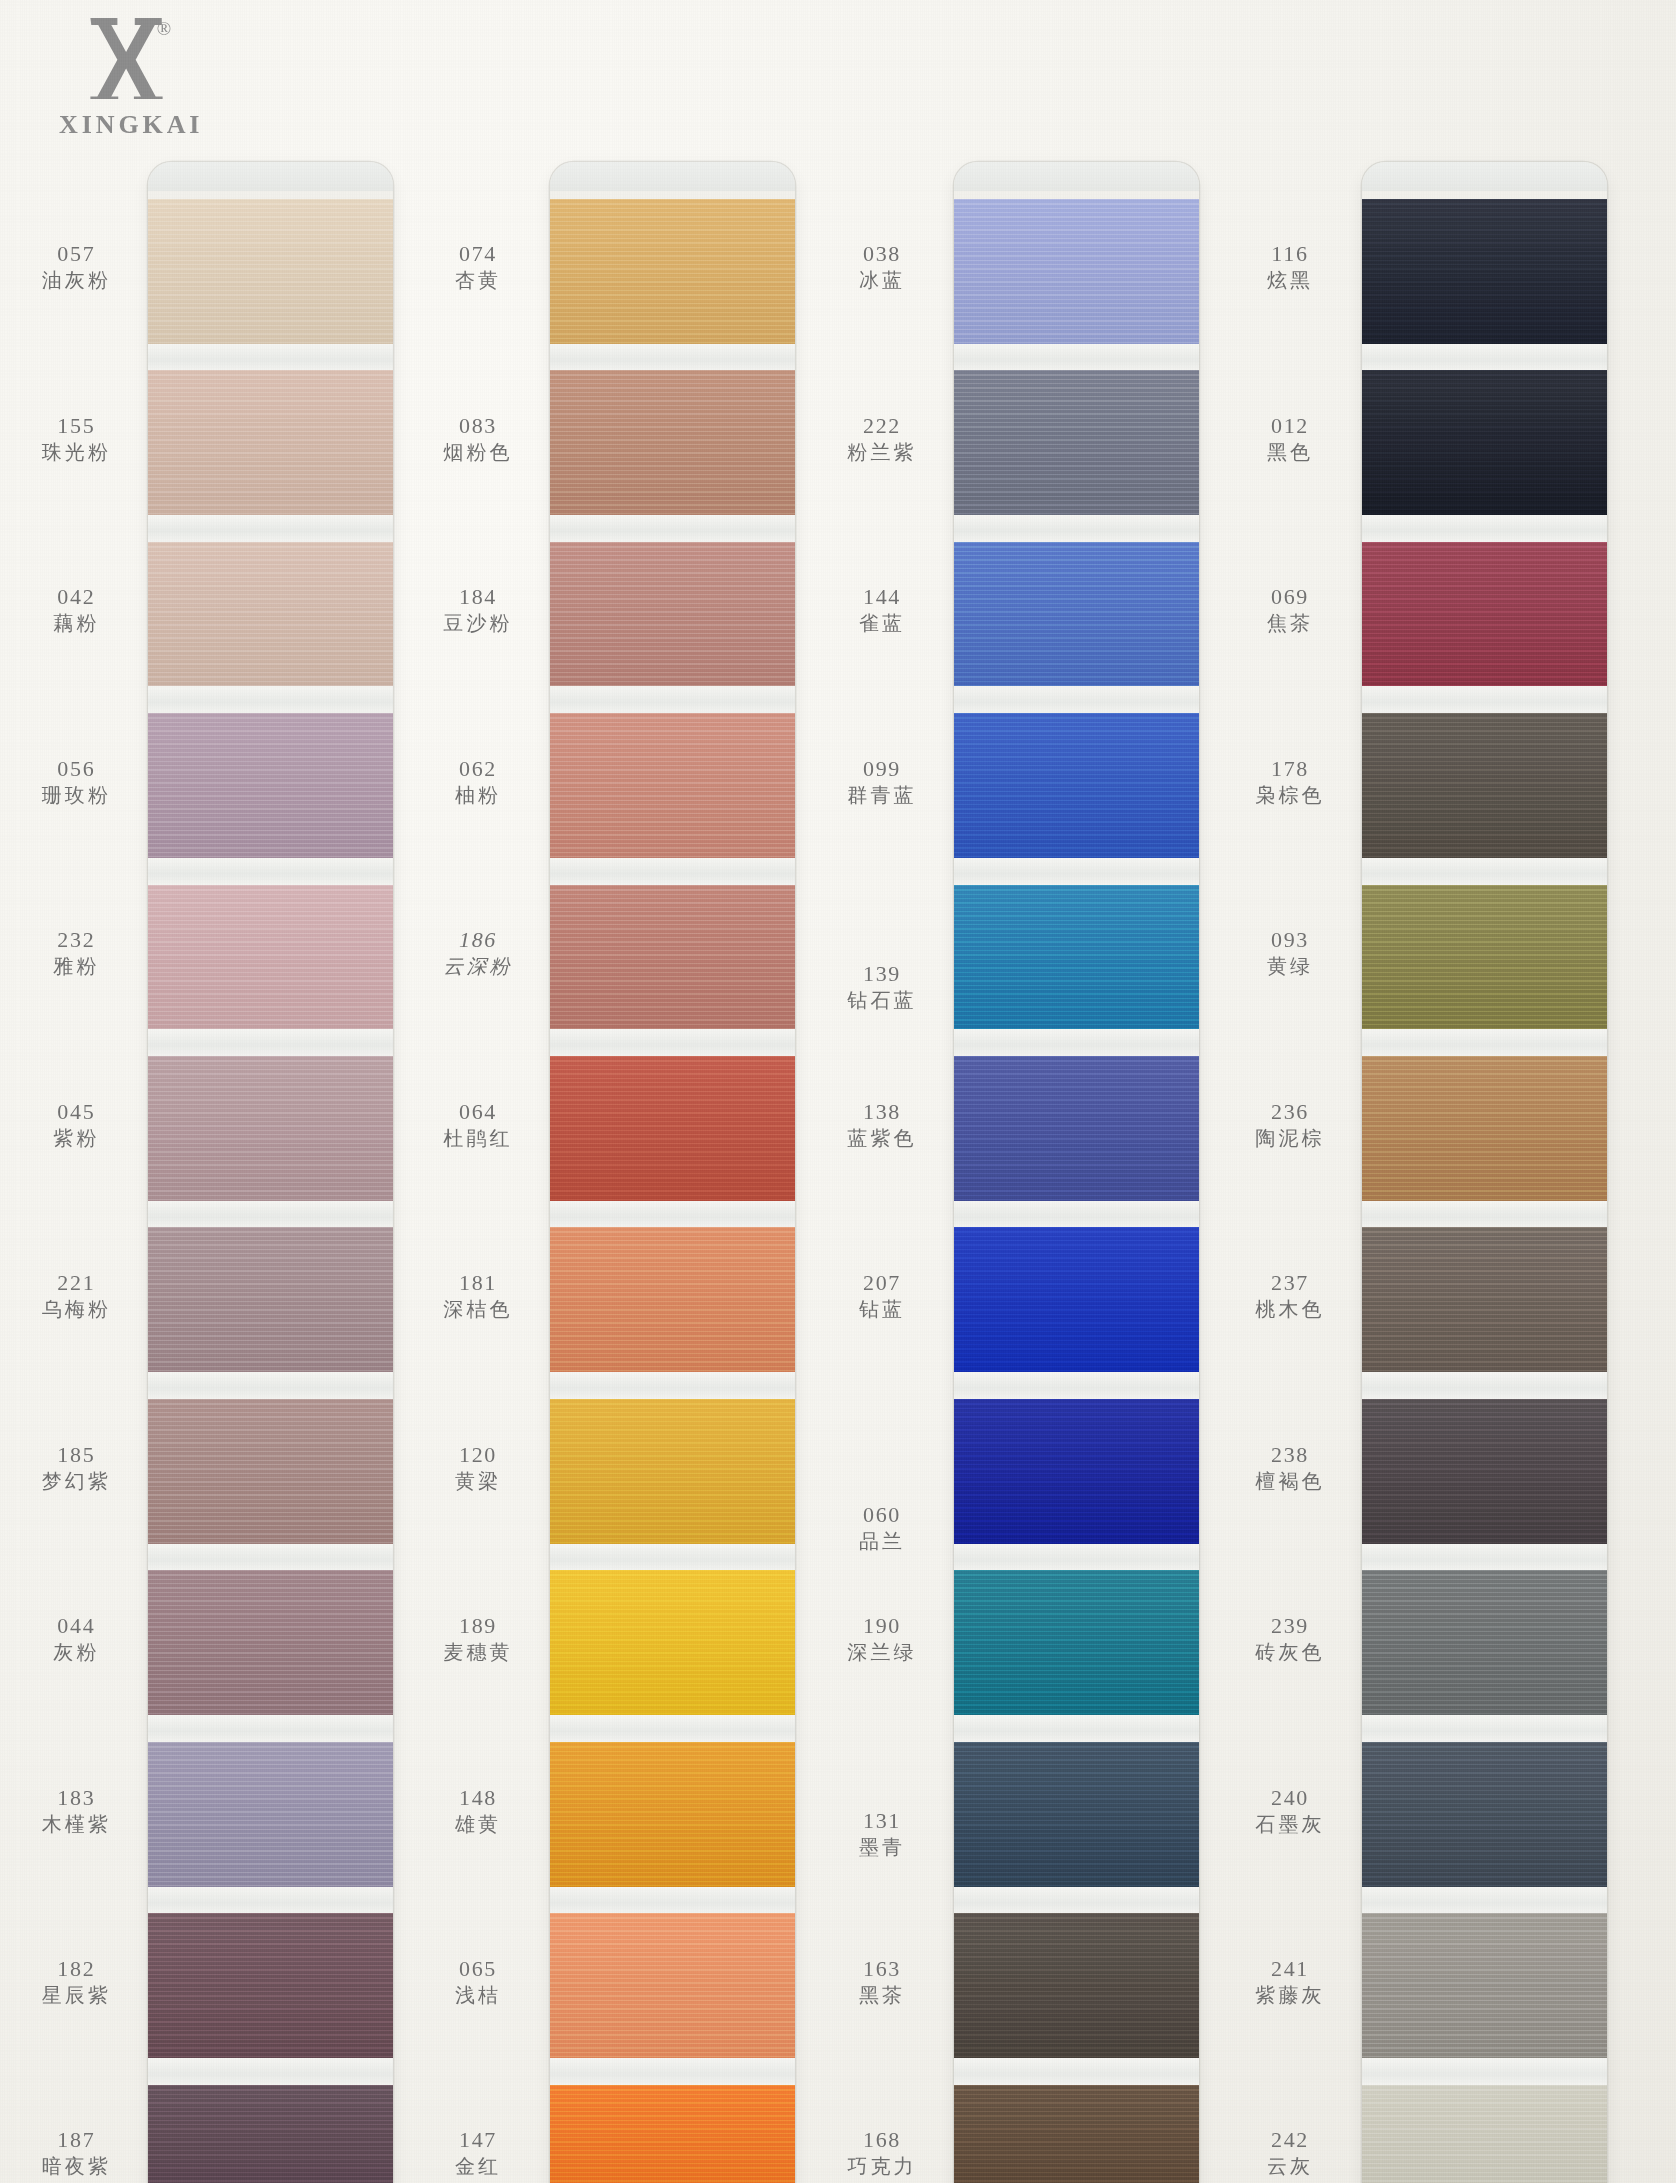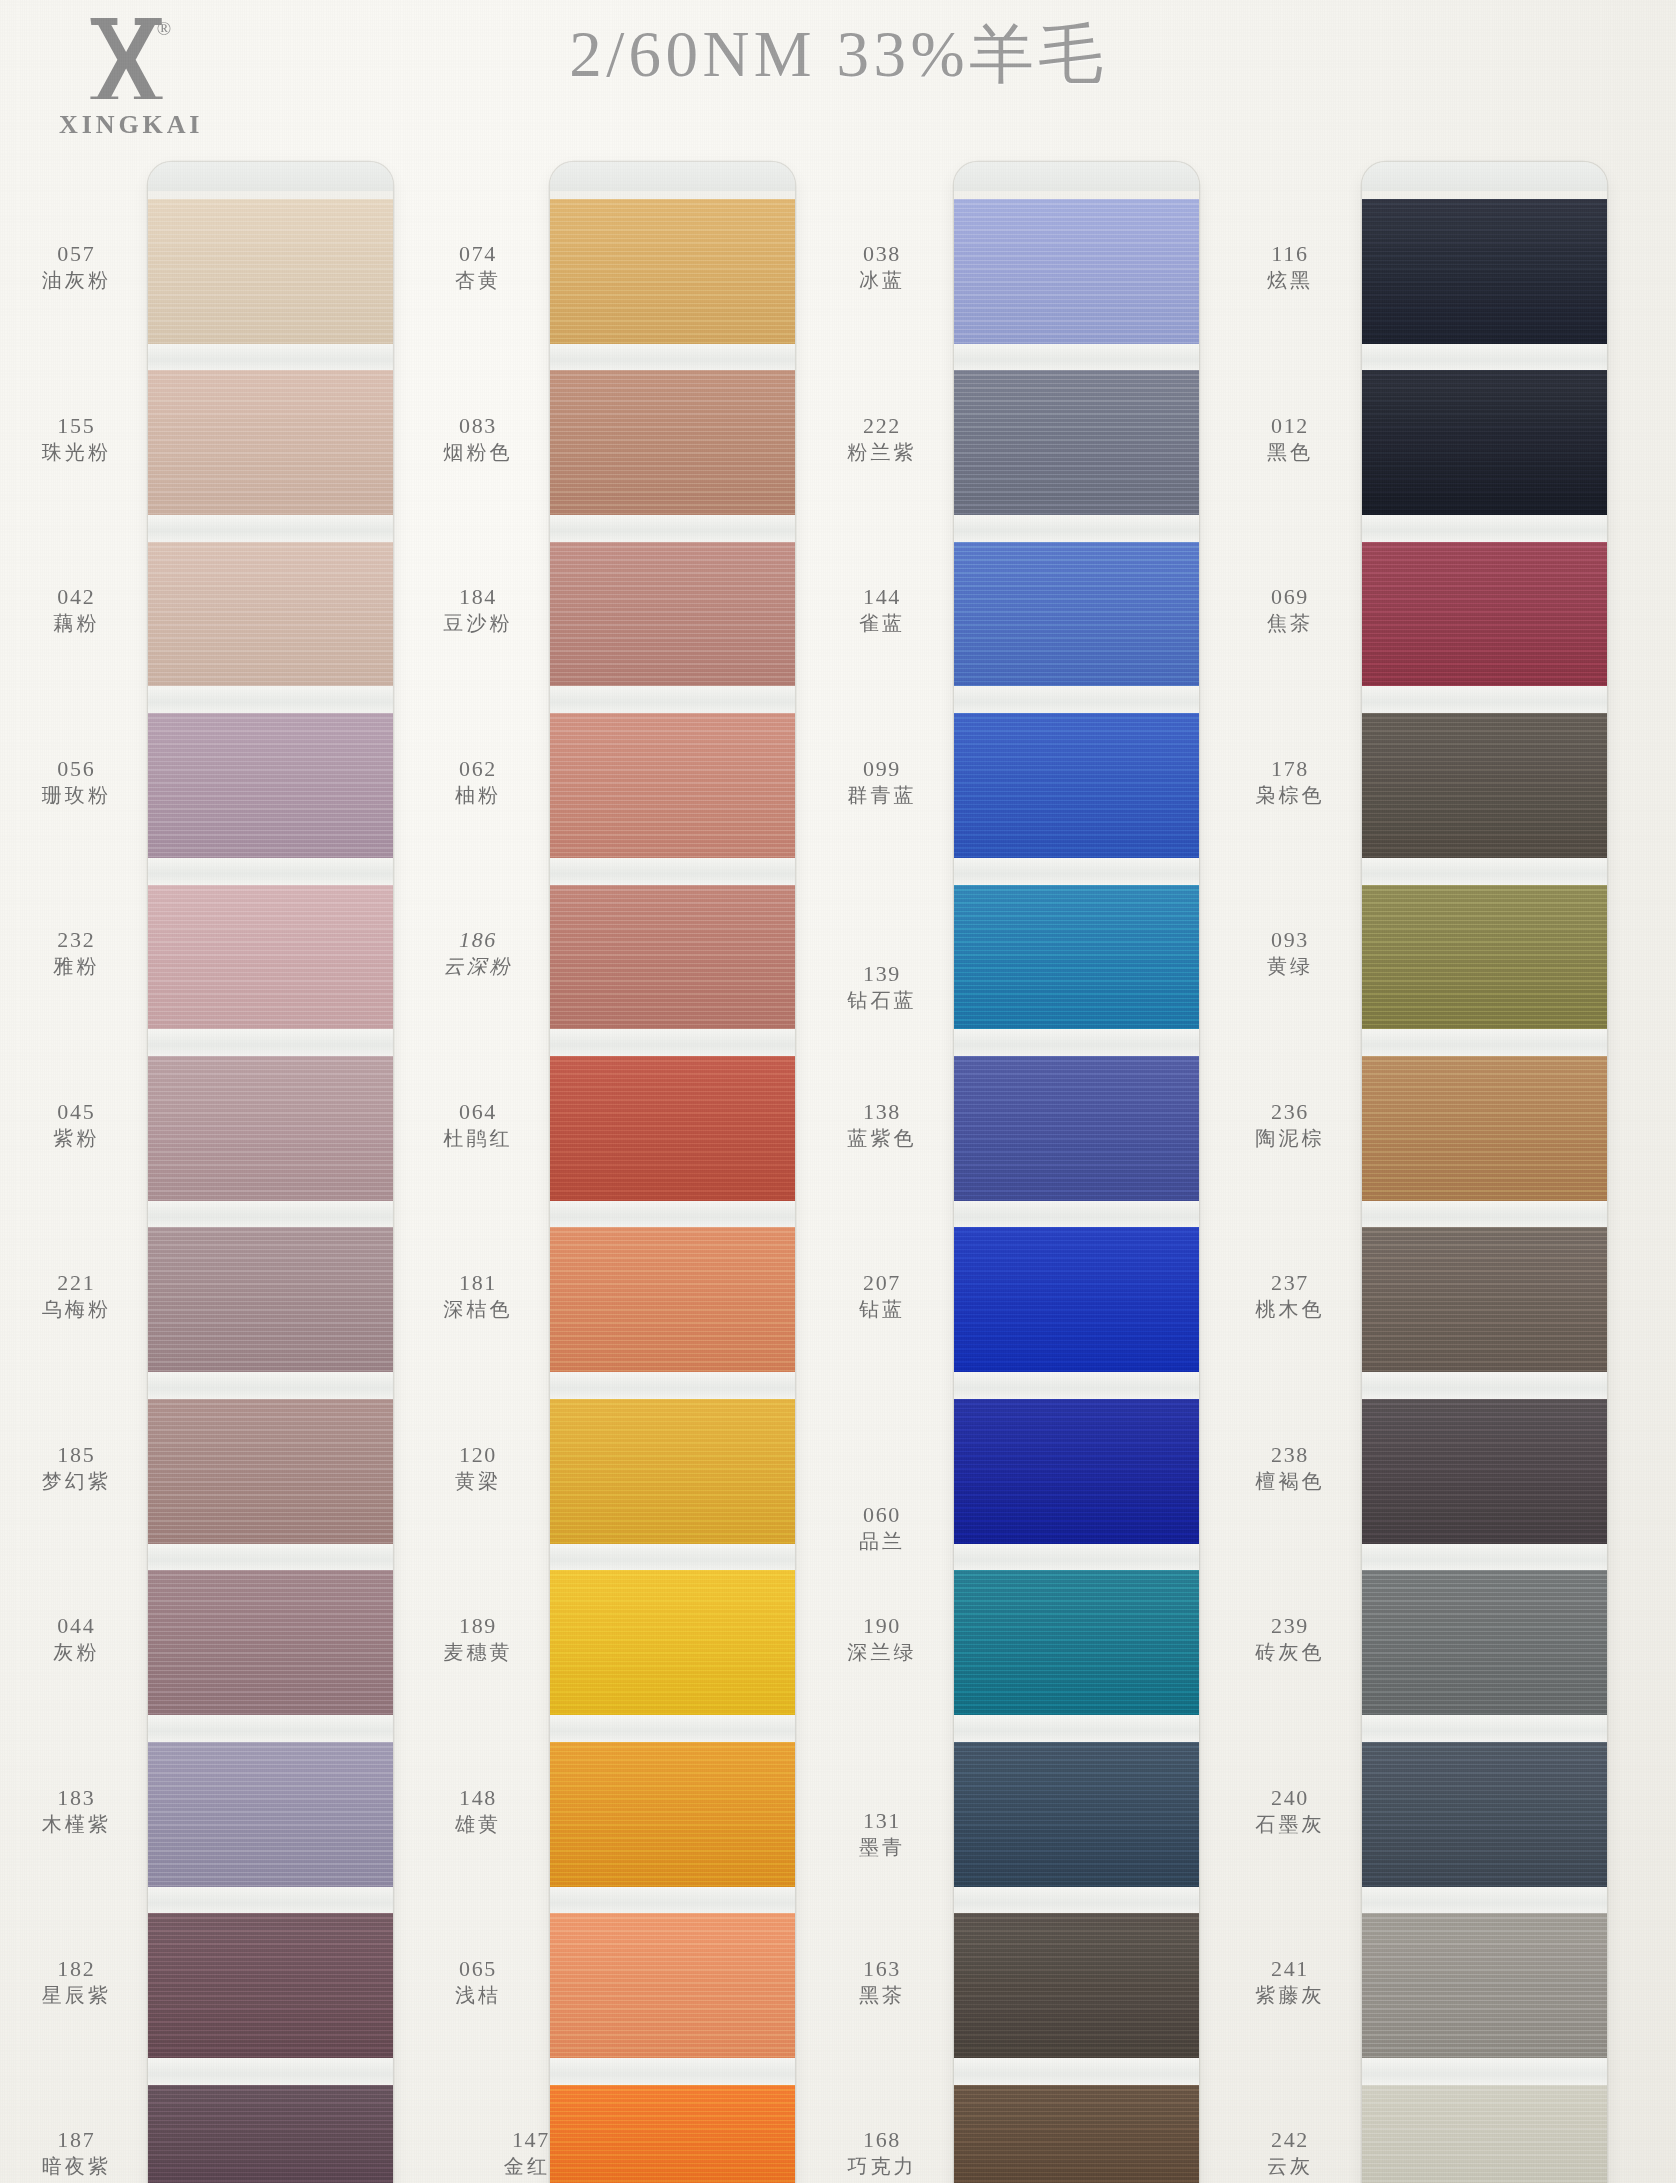--- a/index.html
+++ b/index.html
@@ -201,21 +201,20 @@
       <svg viewBox="0 0 210 200" aria-hidden="true">
         <g fill="#8c8c8c">
           <path d="M14 14 h62 v16 h-14 l34 62 l34 -62 h-14 v-16 h62 v16 h-16 l-44 80 l46 84 h16 v14 h-66 v-14 h16 l-34 -64 l-34 64 h16 v14 h-64 v-14 h16 l46 -84 l-44 -80 h-16 z"></path>
         </g>
       </svg>
       <span class="brand-reg">®</span>
     </div>
     <div class="brand-name">XINGKAI</div>
   </div>
 
-  <div class="title">2/60NM 33%羊毛</div>
 
 
   <div class="columns" id="columns-root">
       <div class="col col-0">
         <div class="labels">
           <div class="label" style="top: 79px;">
             <div class="code">057</div>
             <div class="cname">油灰粉</div>
           </div>
           <div class="label" style="top: 251px;">
@@ -329,21 +328,21 @@
             <div class="cname">麦穗黄</div>
           </div>
           <div class="label" style="top: 1623px;">
             <div class="code">148</div>
             <div class="cname">雄黄</div>
           </div>
           <div class="label" style="top: 1794px;">
             <div class="code">065</div>
             <div class="cname">浅桔</div>
           </div>
-          <div class="label" style="top: 1965px; text-align: right;">
+          <div class="label" style="top: 1965px;">
             <div class="code">147</div>
             <div class="cname">金红</div>
           </div>
         </div>
         <div class="strip">
           <div class="cap top"></div>
           <div class="band" title="074 杏黄" style="top: 37px; height: 145px; background: rgb(224, 179, 105);"></div>
           <div class="gap" style="top: 182px; height: 26.6px;"></div>
           <div class="band" title="083 烟粉色" style="top: 208px; height: 145px; background: rgb(192, 142, 119);"></div>
           <div class="gap" style="top: 353px; height: 26.6px;"></div>

